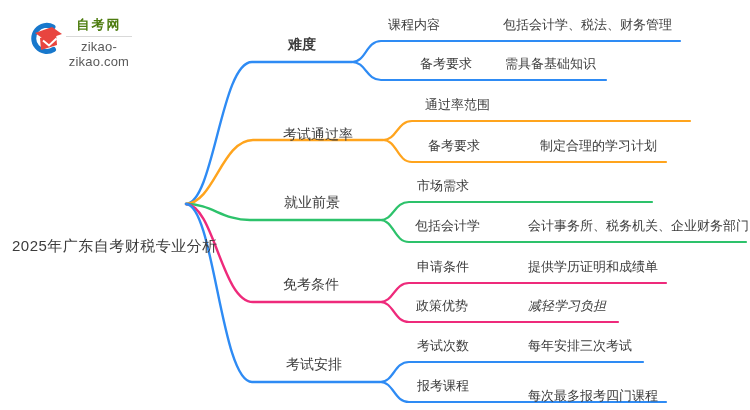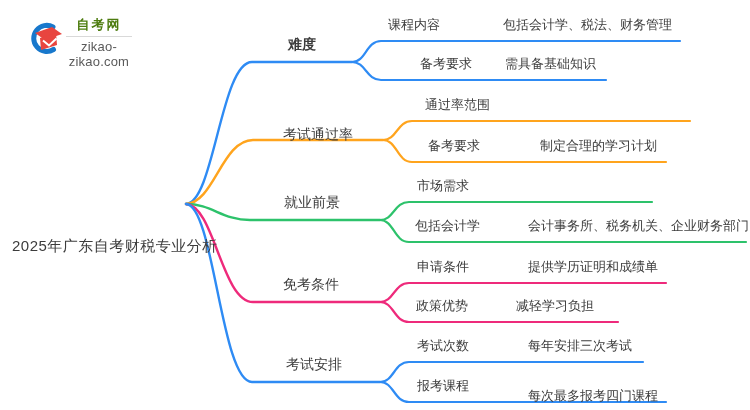--- a/index.html
+++ b/index.html
@@ -82,17 +82,17 @@
   <div class="label sub-label" style="left:417px;top:259px;">申请条件</div>
   <div class="label sub-label" style="left:416px;top:298px;">政策优势</div>
   <div class="label sub-label" style="left:417px;top:338px;">考试次数</div>
   <div class="label sub-label" style="left:417px;top:378px;">报考课程</div>
 
   <div class="label leaf-label" style="left:503px;top:17px;">包括会计学、税法、财务管理</div>
   <div class="label leaf-label" style="left:505px;top:56px;">需具备基础知识</div>
   <div class="label leaf-label" style="left:540px;top:138px;">制定合理的学习计划</div>
   <div class="label leaf-label" style="left:528px;top:218px;">会计事务所、税务机关、企业财务部门</div>
   <div class="label leaf-label" style="left:528px;top:259px;">提供学历证明和成绩单</div>
-  <div class="label leaf-label" style="left:516px;top:298px;">减轻学习负担</div>
+  <div class="label leaf-label" style="left:528px;top:298px;font-style:italic;">减轻学习负担</div>
   <div class="label leaf-label" style="left:528px;top:338px;">每年安排三次考试</div>
   <div class="label leaf-label" style="left:528px;top:388px;">每次最多报考四门课程</div>
 
 </div>
 
 </body></html>

